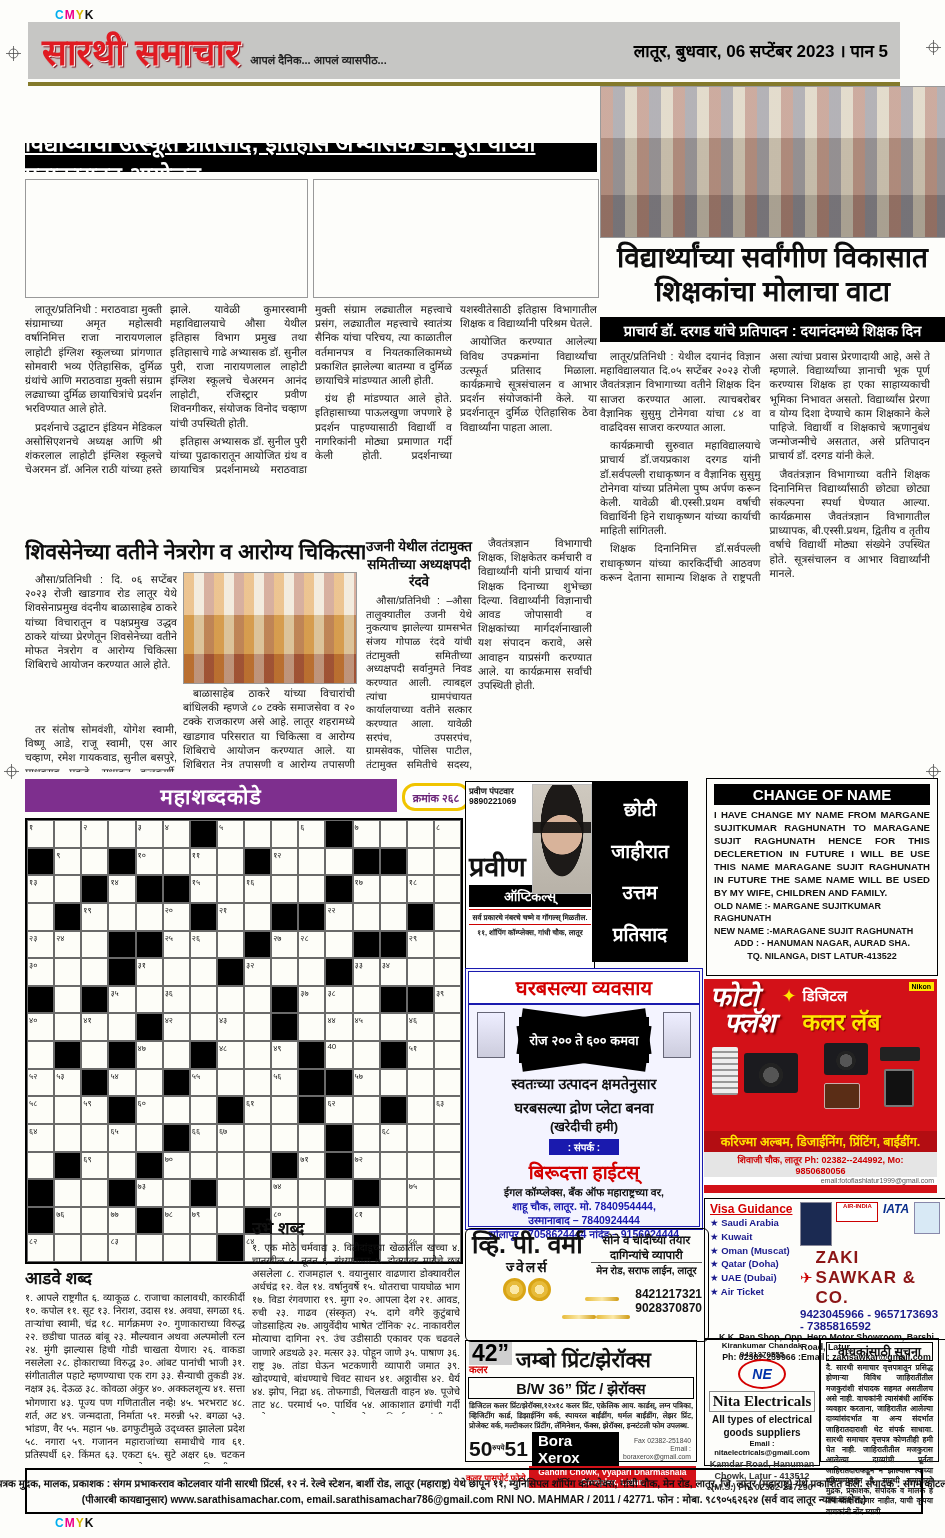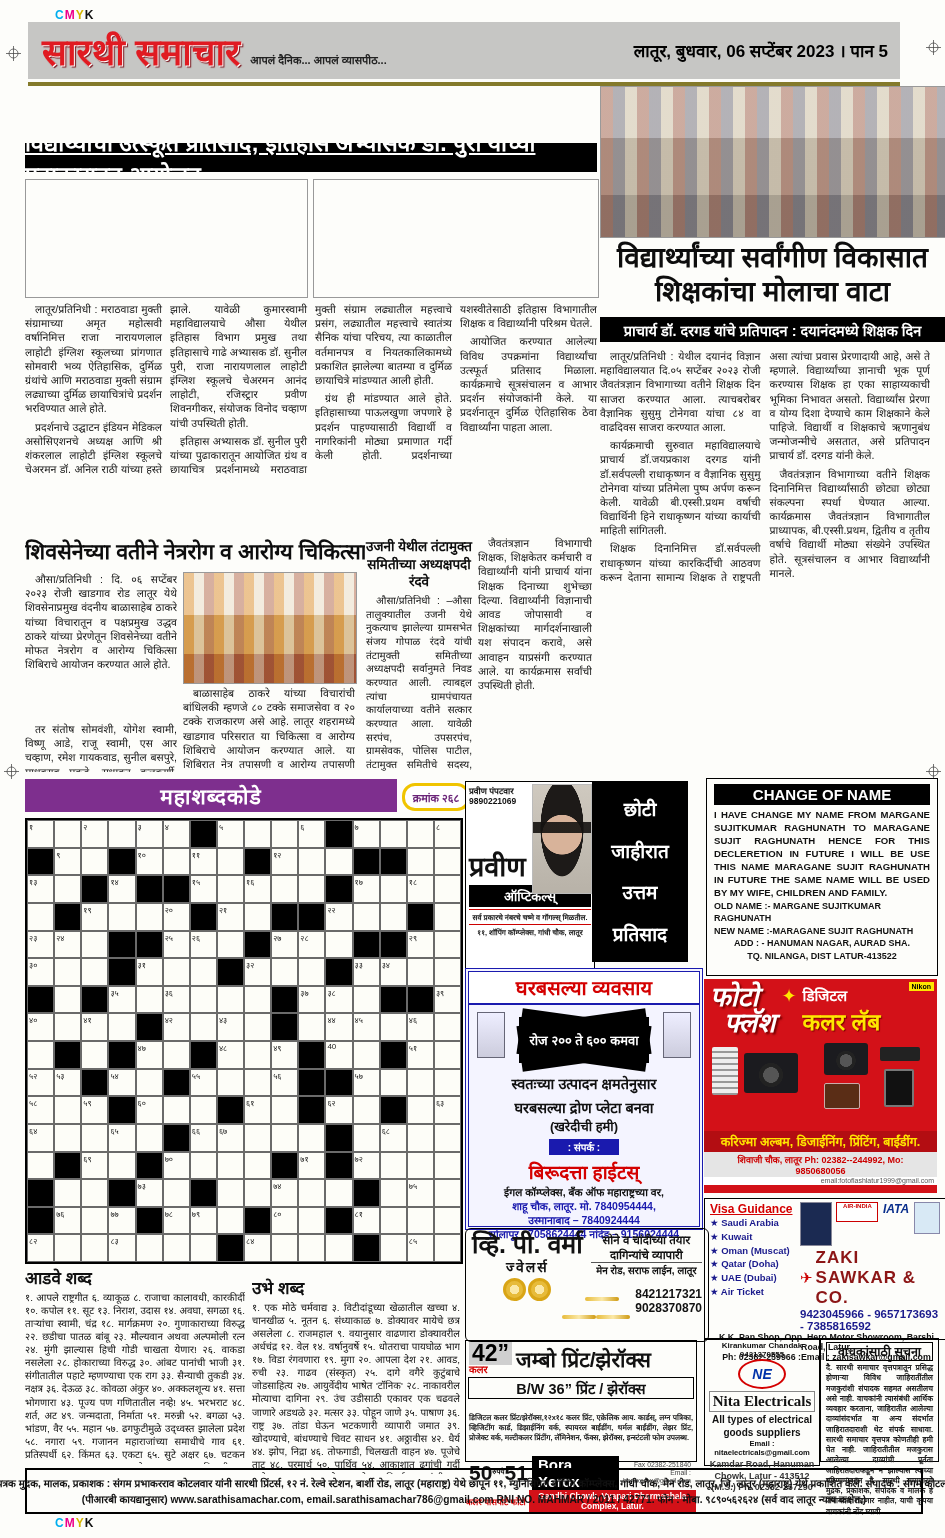--- a/index.html
+++ b/index.html
@@ -135,21 +135,21 @@
   #ad-verma .phn{font-size:12px;font-weight:900;text-align:right;}
   .gold{display:inline-block;width:17px;height:17px;border-radius:50%;border:3px solid #d9a516;
         background:radial-gradient(circle,#fbe9a8 0 40%,#e7bb3a 41% 100%);margin:1px;}
   .gbar{display:inline-block;width:34px;height:4px;background:linear-gradient(90deg,#e7bb3a,#fbe9a8,#cf9a12);border-radius:2px;margin:1px 0;}
   
   #ad-bora{border:1.5px solid #000;}
   #ad-bora .chip{display:inline-block;background:#cfcfcf;color:#000;font-size:23px;font-weight:900;padding:0 3px;line-height:1;}
   #ad-bora .clr{display:block;color:#d40000;font-size:10px;font-weight:900;line-height:1;}
   #ad-bora .jumbo{font-size:21px;font-weight:900;}
   #ad-bora .bw{font-size:14.5px;font-weight:900;border:1.5px solid #000;text-align:center;margin:1px 2px;}
-  #ad-bora .svc{font-size:7.5px;font-weight:bold;text-align:justify;padding:13px 3px;line-height:1.35;color:#222;}
+  #ad-bora .svc{font-size:7.5px;font-weight:bold;text-align:justify;padding:1px 3px;line-height:1.35;color:#222;}
   #ad-bora .p5051{font-size:21px;font-weight:900;line-height:1;}
   #ad-bora .rs{font-size:7px;font-weight:bold;vertical-align:super;}
   #ad-bora .bx{background:#000;color:#fff;font-size:15px;font-weight:900;padding:0 6px;}
   #ad-bora .pass{color:#d40000;font-size:8.5px;font-weight:900;}
   #ad-bora .strip{background:#d31118;color:#fff;font-size:8.4px;font-weight:bold;text-align:center;padding:1px 0;}
   #ad-bora .fax{font-size:6.8px;color:#444;text-align:right;line-height:1.2;padding-right:2px;}
   
   #footer{left:25px;top:1468px;width:894px;height:42px;border:2px solid #000;display:flex;flex-direction:column;
           align-items:center;justify-content:center;gap:2px;}
   #footer div{font-size:10.2px;font-weight:bold;white-space:nowrap;}
@@ -681,21 +681,21 @@
       <div class="xcell"></div>
       <div class="xcell">
         <span class="xnum">८५</span>
       </div>
       <div class="xcell"></div>
     </div>
   <div class="abs" style="left:25px;top:1266px;width:220px;height:198px;overflow:hidden;">
     <div class="clue-title">आडवे शब्द</div>
     <div class="clue-text">१. आपले राष्ट्रगीत ६. व्याकूळ ८. राजाचा कालावधी, कारकीर्दी १०. कपोल ११. सूट १३. निराश, उदास १४. अवघा, सगळा १६. ताऱ्यांचा स्वामी, चंद्र १८. मार्गक्रमण २०. गुणाकाराच्या विरुद्ध २२. छडीचा पातळ बांबू २३. मौल्यवान अथवा अल्पमोली रत्न २४. मुंगी झाल्यास हिची गोडी चाखता येणार! २६. वाकडा नसलेला २८. होकाराच्या विरुद्ध ३०. आंबट पानांची भाजी ३१. संगीतातील पहाटे म्हणण्याचा एक राग ३३. सैन्याची तुकडी ३४. नक्षत्र ३६. देऊळ ३८. कोवळा अंकुर ४०. अक्कलशून्य ४१. सत्ता भोगणारा ४३. पूज्य पण गणितातील नव्हे! ४५. भरभराट ४८. शर्त, अट ४९. जन्मदाता, निर्माता ५१. मरुन्नी ५२. बगळा ५३. भांडण, वैर ५५. महान ५७. ढगफुटीमुळे उद्ध्वस्त झालेला प्रदेश ५८. नगारा ५९. गजानन महाराजांच्या समाधीचे गाव ६१. प्रतिस्पर्धी ६२. किंमत ६३. एकटा ६५. सुटे अक्षर ६७. चटकन ६९. कावकाव करणारा ७०. जलदेव ७१. पुण्याचा रहिवासी ७२. लठ्ठ गोरा ७४. ताठा, नखरा ७५. बाळंतघरात पाणी ७६. पुष्कळ ७७. पुण्याचे ७९. फिकीर, काळजी ८१. बहुतेक, कलीकचे ८३. तलवारीबरोबरचे अस्त्र ८४. सारखेपणा, साम्य ८५.</div>
   </div>
-  <div class="abs" style="left:252px;top:1276px;width:208px;height:198px;overflow:hidden;">
+  <div class="abs" style="left:252px;top:1216px;width:208px;height:198px;overflow:hidden;">
     <div class="clue-title">उभे शब्द</div>
     <div class="clue-text">१. एक मोठे चर्मवाद्य ३. विटीदांडूच्या खेळातील खच्चा ४. चानखीळ ५. नूतन ६. संध्याकाळ ७. डोक्यावर मायेचे छत्र असलेला ८. राजमहाल ९. वयानुसार वाढणारा डोक्यावरील अर्धचंद्र १२. वेल १४. वर्षानुवर्षे १५. धोतराचा पायघोळ भाग १७. विडा रंगवणारा १९. मुगा २०. आपला देश २१. आवड, रुची २३. गाढव (संस्कृत) २५. दागे वगैरे कुटुंबाचे जोडसाहित्य २७. आयुर्वेदीय भाषेत 'टॉनिक' २८. नाकावरील मोत्याचा दागिना २९. उंच उडीसाठी एकावर एक चढवले जाणारे अडथळे ३२. मत्सर ३३. पोहून जाणे ३५. पाषाण ३६. राष्ट्र ३७. तांडा घेऊन भटकणारी व्यापारी जमात ३९. खोदण्याचे, बांधण्याचे चिवट साधन ४१. अठ्ठावीस ४२. धैर्य ४४. झोप, निद्रा ४६. तोफगाडी, चिलखती वाहन ४७. पूजेचे ताट ४८. परमार्थ ५०. पार्थिव ५४. आकाशात ढगांची गर्दी असे वातावरण ५६. बाहेर काढणे ६०. निरर्थक भटकंती ६२. झुणक्याबरोबर गोड लागणारी ६३. आश्रय आधार (हिंदी) ६४. केसांच्या कामावर पाणी ओतणे ६६. दरवाजा ६८. घुबड ६९. कर्ण ७१. प्राचीन, जुने ७२. गाई सांभाळणारा श्रीकृष्ण ७३. पदर ७५. पवित्र ७७. महाराष्ट्राचे लाडके व्यक्तीमत्त्व ७८. अस्वल ८०. आई ८१. थोडे वृद्धत्व? ८२. सतत नामस्मरण</div>
   </div>
 
   <div class="abs adbox" id="ad-praveen" style="left:465px;top:781px;width:122px;height:181px;padding:3px;">
     <div class="nm">प्रवीण पंपटवार</div>
     <div class="nm">9890221069</div>
     <div class="face"></div>
     <div class="big" style="margin-top:48px;">प्रवीण</div>
     <div class="optbar" style="margin-top:4px;">ऑप्टिकल्स्</div>

